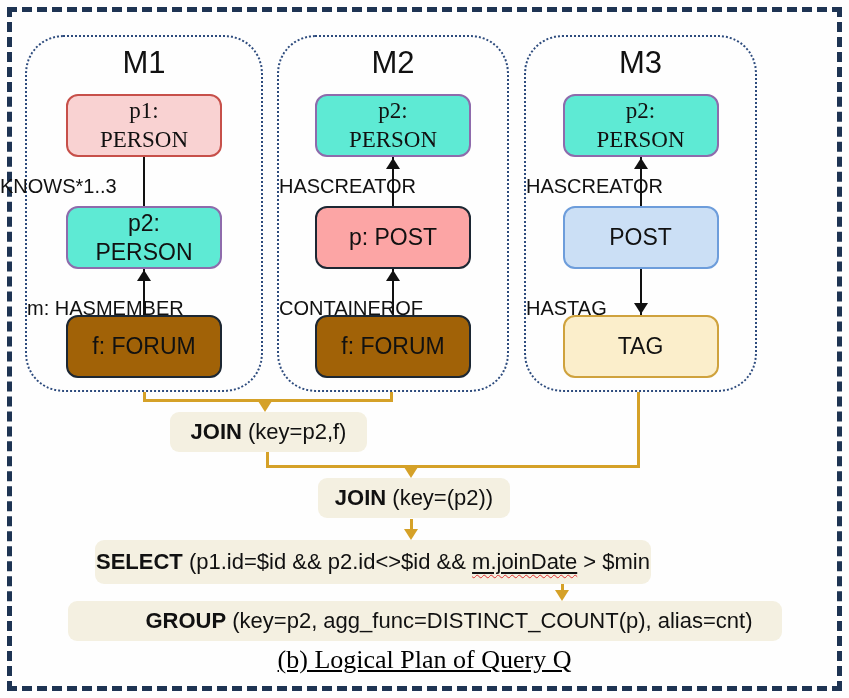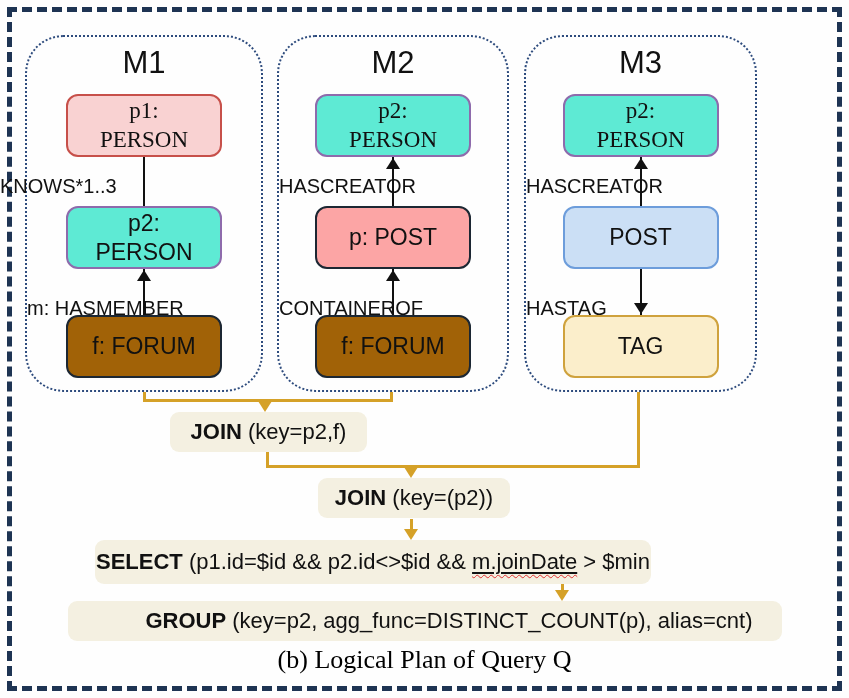--- a/index.html
+++ b/index.html
@@ -55,21 +55,21 @@
   .kw{font-weight:bold;}
   #op-join1{left:170px;top:412px;width:197px;height:40px;}
   #op-join2{left:318px;top:478px;width:192px;height:40px;}
   #op-select{left:95px;top:540px;width:556px;height:44px;}
   #op-group{left:68px;top:601px;width:714px;height:40px;padding-left:48px;}
 
   .u-line{text-decoration:underline solid #111;text-decoration-thickness:1.5px;text-underline-offset:3px;}
   .u-wavy{text-decoration:underline wavy #e03131;text-decoration-thickness:1px;text-underline-offset:5px;}
 
   .caption{position:absolute;top:645px;left:0;width:100%;text-align:center;
-    font-family:"Liberation Serif","DejaVu Serif",serif;font-size:26px;color:#000;}
+    font-family:"Liberation Serif","DejaVu Serif",serif;font-size:26px;color:#000;text-decoration:underline;}
 </style>
 </head>
 <body>
 
 <div id="canvas">
   <div class="outer-border"></div>
 
   <div class="module" id="module-m1">
     <div class="module-title">M1</div>
     <div class="vline line1"></div>

